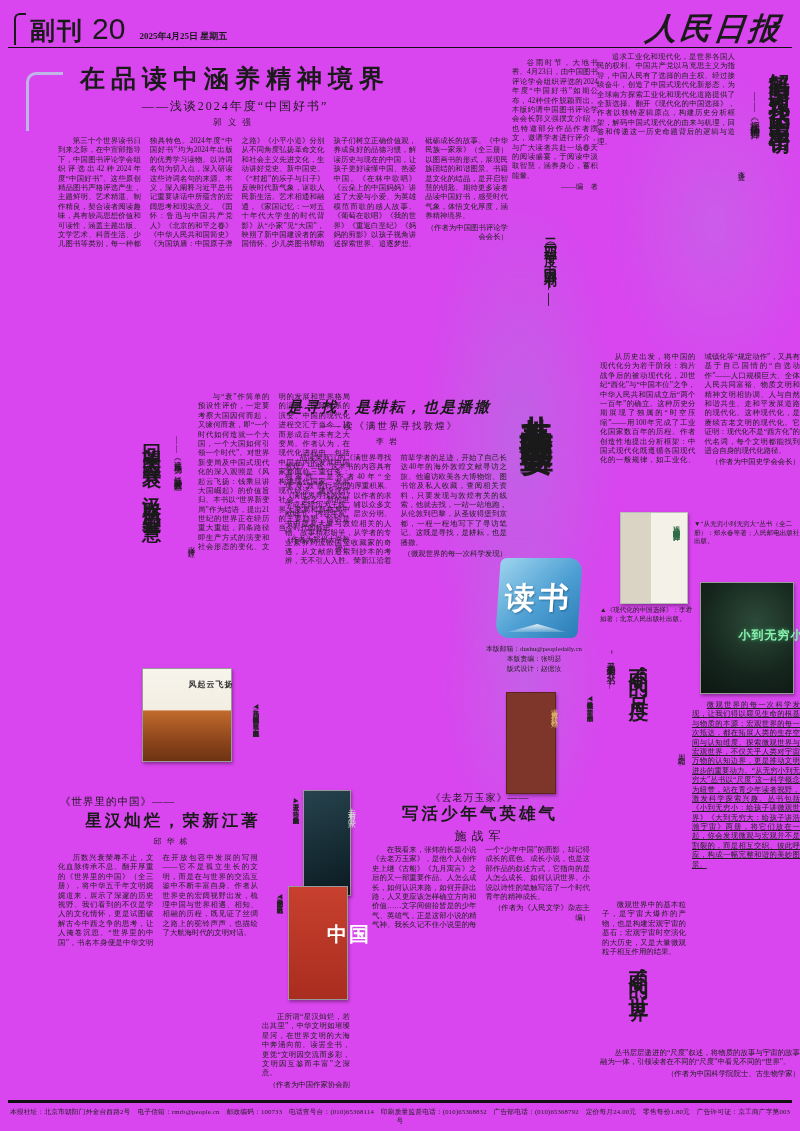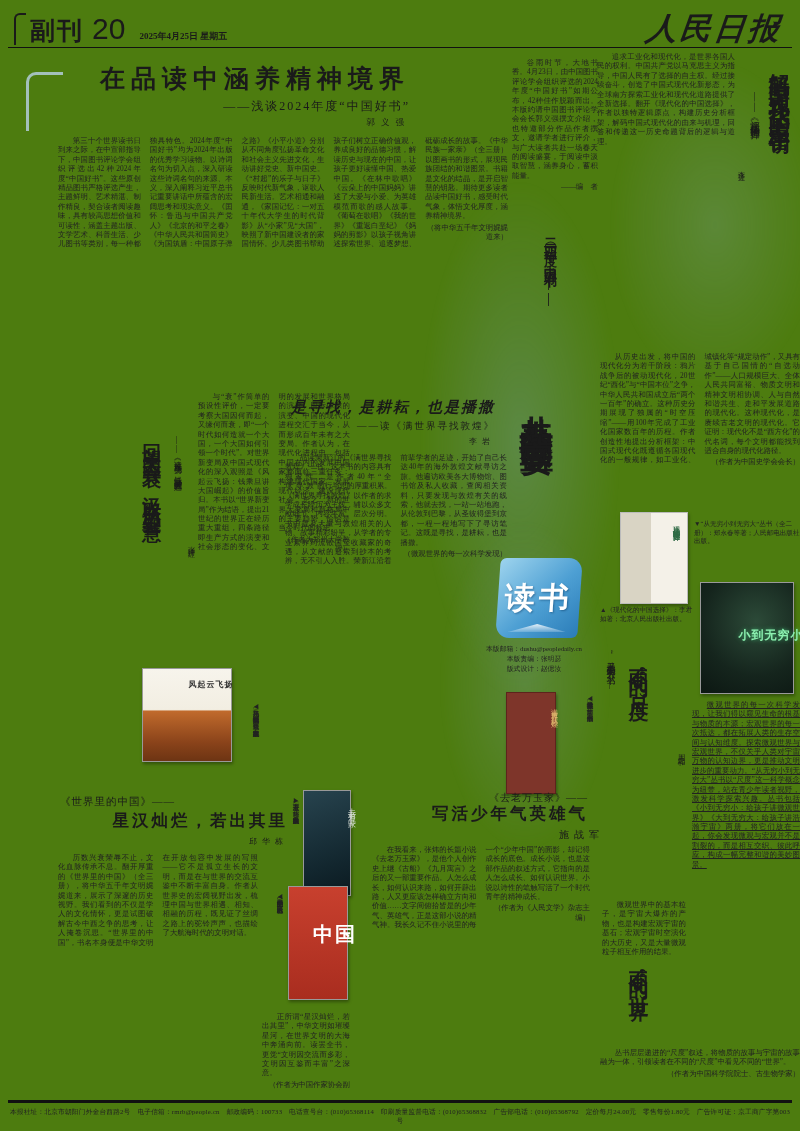--- a/index.html
+++ b/index.html
@@ -1,36 +1,36 @@
 <!DOCTYPE html>
 <html><head>
 <meta charset="utf-8">
 <style>
   html,body{margin:0;padding:0;background:#e8e8e4;}
-  .page{position:relative;width:800px;height:1131px;margin:0 auto;background:#4d7c0f;overflow:hidden;
+  .page{position:relative;width:800px;height:1131px;margin:0 auto;background:#d946ef;overflow:hidden;
         font-family:"Liberation Serif",serif;color:#1a1a1a;}
   .abs{position:absolute;}
   
   .mh-edition{font-size:25px;font-weight:bold;letter-spacing:2px;}
   .mh-bracket{display:inline-block;width:10px;height:30px;border-left:2.5px solid #1a1a1a;border-top:2.5px solid #1a1a1a;border-radius:6px 0 0 0;margin-right:4px;vertical-align:-6px;}
   .mh-num{font-size:30px;font-weight:300;font-family:"Liberation Sans",sans-serif;margin-left:8px;}
   .mh-date{font-size:9px;font-weight:bold;margin-left:14px;}
   .mh-paper{font-size:31px;font-weight:bold;font-style:italic;letter-spacing:3px;transform:skewX(-6deg);}
   .header-rule{left:8px;top:47px;width:784px;height:0;border-top:1.6px solid #111;}
   .corner-orn{left:26px;top:72px;width:34px;height:56px;border-left:3px solid #b9d2e6;border-top:3px solid #b9d2e6;border-radius:10px 0 0 0;opacity:.8;}
   
   .wash{pointer-events:none;border-radius:50%;filter:blur(2px);}
   
   .bt{font-size:7.4px;line-height:1.27;text-align:justify;word-break:break-all;color:#222;}
   .bt p{margin:0;text-indent:2em;}
   .note{display:block;text-align:right;text-indent:0;margin-top:2px;}
   .cols2{column-count:2;column-gap:9px;}
   .cols5{column-count:5;column-gap:9px;}
   .v{writing-mode:vertical-rl;}
-  .center{text-align:right;}
+  .center{text-align:center;}
   
   .h-main{font-size:25px;font-weight:bold;letter-spacing:6px;}
   .h-sub{font-size:12px;letter-spacing:2px;}
   .h-author{font-size:8.5px;letter-spacing:6px;}
   .h-mid{font-size:16.5px;font-weight:bold;letter-spacing:3px;}
   .h-kicker{font-size:10px;letter-spacing:1px;}
   .vh-big{font-size:19px;font-weight:bold;letter-spacing:5px;line-height:1.2;}
   .vh-sub{font-size:8px;letter-spacing:1px;}
   .vh-author{font-size:7.5px;letter-spacing:2px;}
   .banner-kicker{font-size:13px;font-weight:bold;letter-spacing:3px;}
@@ -63,21 +63,21 @@
   </div>
   <div class="abs mh-paper" style="right:18px;top:8px;">人民日报</div>
   <div class="abs header-rule"></div>
   <div class="abs corner-orn"></div>
 
   <div class="abs center h-main" style="left:60px;top:62px;width:350px;">在品读中涵养精神境界</div>
   <div class="abs center h-sub" style="left:60px;top:98px;width:350px;">——浅谈2024年度“中国好书”</div>
   <div class="abs center h-author" style="left:60px;top:117px;width:350px;">郭义强</div>
   <div class="abs bt cols5" style="left:58px;top:136px;width:450px;height:252px;overflow:hidden;">
     <p>第三十个世界读书日到来之际，在中宣部指导下，中国图书评论学会组织评选出42种2024年度“中国好书”。这些原创精品图书严格评选产生，主题鲜明、艺术精湛、制作精良，契合读者阅读趣味，具有较高思想价值和可读性，涵盖主题出版、文学艺术、科普生活、少儿图书等类别，每一种都独具特色。2024年度“中国好书”均为2024年出版的优秀学习读物。以诗词名句为切入点，深入研读这些诗词名句的来源、本义，深入阐释习近平总书记重要讲话中所蕴含的宏阔思考和现实意义。《囯怀：鲁迅与中国共产党人》《北京的和平之春》《中华人民共和国简史》《为国筑盾：中国原子弹之路》《小平小道》分别从不同角度弘扬革命文化和社会主义先进文化，生动讲好党史、新中国史。《“村超”的乐子与日子》反映时代新气象，讴歌人民新生活。艺术相通和融通，《家国记忆：一对五十年代大学生的时代背影》从“小家”见“大国”，映照了新中国建设者的家国情怀。少儿类图书帮助孩子们树立正确价值观，养成良好的品德习惯，解读历史与现在的中国，让孩子更好读懂中国、热爱中国。《在林中歌唱》《云朵上的中国妈妈》讲述了大爱与小爱、为英雄模范而歌的感人故事。《葡萄在歌唱》《我的世界》《重返白垩纪》《妈妈的剪影》以孩子视角讲述探索世界、追逐梦想、砥砺成长的故事。《中华民族一家亲》（全三册）以图画书的形式，展现民族团结的和谐图景。书籍是文化的结晶，是开启智慧的钥匙。期待更多读者品读中国好书，感受时代气象，体悟文化厚度，涵养精神境界。</p>
-    <span class="note">（将中华五千年文明娓娓道来）</span>
+    <span class="note">（作者为中国图书评论学会会长）</span>
   </div>
 
   <div class="abs bt" style="left:512px;top:58px;width:86px;height:190px;overflow:hidden;">
     <p>谷雨时节，大地书香。4月23日，由中国图书评论学会组织评选的2024年度“中国好书”如期公布，42种佳作脱颖而出。本版约请中国图书评论学会会长郭义强撰文介绍，也特邀部分作品作者撰文，邀请学者进行评介，与广大读者共赴一场春天的阅读盛宴，于阅读中汲取智慧，涵养身心，蓄积能量。</p>
     <span class="note">——编　者</span>
   </div>
 
   <div class="abs bt" style="left:597px;top:52px;width:138px;height:293px;overflow:hidden;">
     <p>追求工业化和现代化，是世界各国人民的权利。中国共产党以马克思主义为指导，中国人民有了选择的自主权。经过接续奋斗，创造了中国式现代化新形态，为全球南方探索工业化和现代化道路提供了全新选择。翻开《现代化的中国选择》，作者以独特逻辑原点，构建历史分析框架，解码中国式现代化的由来与机理，回答和传递这一历史命题背后的逻辑与道理。</p>
   </div>
@@ -123,43 +123,43 @@
     <div>本版责编：张明瑟</div>
     <div>版式设计：赵偲汝</div>
   </div>
 
   <div class="abs cover" style="left:506px;top:692px;width:48px;height:100px;background:#7e352a;border:1px solid #5d241c;">
     <div class="cov-txt v" style="top:10px;left:18px;height:80px;font-size:7px;color:#e0b96e;letter-spacing:2px;">满世界寻找敦煌</div>
   </div>
   <div class="abs v caption" style="left:558px;top:690px;height:104px;width:36px;">◀《满世界寻找敦煌》：荣新江著；中华书局出版。</div>
 
   <div class="abs h-kicker" style="left:60px;top:795px;width:200px;font-size:10.5px;">《世界里的中国》——</div>
-  <div class="abs center h-mid" style="left:58px;top:810px;width:230px;">星汉灿烂，若出其里</div>
+  <div class="abs center h-mid" style="left:58px;top:810px;width:230px;">星汉灿烂，荣新江著</div>
   <div class="abs center" style="left:58px;top:836px;width:230px;font-size:8px;letter-spacing:5px;">邱华栋</div>
   <div class="abs bt cols2" style="left:58px;top:853px;width:200px;height:238px;overflow:hidden;">
     <p>历数兴衰荣辱不止，文化血脉传承不息。翻开厚重的《世界里的中国》（全三册），将中华五千年文明娓娓道来，展示了深邃的历史视野。我们看到的不仅是学人的文化情怀，更是试图破解古今中西之争的思考，让人掩卷沉思。“世界里的中国”，书名本身便是中华文明在开放包容中发展的写照——它不是孤立生长的文明，而是在与世界的交流互鉴中不断丰富自身。作者从世界史的宏阔视野出发，梳理中国与世界相遇、相知、相融的历程，既见证了丝绸之路上的驼铃声声，也描绘了大航海时代的文明对话。</p>
   </div>
   <div class="abs bt" style="left:262px;top:1012px;width:88px;height:78px;overflow:hidden;">
     <p>正所谓“星汉灿烂，若出其里”，中华文明如璀璨星河，在世界文明的大海中奔涌向前。读罢全书，更觉“文明因交流而多彩，文明因互鉴而丰富”之深意。</p>
     <span class="note">（作者为中国作家协会副主席）</span>
   </div>
 
   <div class="abs v caption" style="left:284px;top:792px;height:104px;width:16px;">▶《去老万玉家》：张炜著；人民文学出版社出版。</div>
   <div class="abs cover" style="left:303px;top:790px;width:46px;height:104px;background:linear-gradient(160deg,#27434e 0%,#12262e 70%,#0b1a20 100%);">
     <div class="cov-txt v" style="top:10px;left:17px;height:85px;font-size:8px;color:#d8dfd6;letter-spacing:3px;">去老万玉家</div>
   </div>
 
   <div class="abs v caption" style="left:264px;top:888px;height:108px;width:20px;">◀《世界里的中国》（全三册）：人民出版社出版。</div>
   <div class="abs cover" style="left:288px;top:886px;width:58px;height:112px;background:linear-gradient(180deg,#c8402e,#a92d1f);">
-    <div class="cov-txt" style="top:34px;left:0;width:100%;text-align:left;font-size:20px;font-weight:bold;color:#fff;letter-spacing:2px;">中国</div>
+    <div class="cov-txt" style="top:34px;left:0;width:100%;text-align:right;font-size:20px;font-weight:bold;color:#fff;letter-spacing:2px;">中国</div>
   </div>
 
   <div class="abs center h-kicker" style="left:372px;top:791px;width:216px;">《去老万玉家》——</div>
   <div class="abs center h-mid" style="left:372px;top:803px;width:216px;">写活少年气英雄气</div>
-  <div class="abs center" style="left:388px;top:828px;width:216px;font-size:10px;letter-spacing:5px;">施战军</div>
+  <div class="abs center" style="left:372px;top:828px;width:216px;font-size:12px;letter-spacing:5px;">施战军</div>
   <div class="abs bt cols2" style="left:372px;top:845px;width:218px;height:245px;overflow:hidden;">
     <p>在我看来，张炜的长篇小说《去老万玉家》，是他个人创作史上继《古船》《九月寓言》之后的又一部重要作品。人怎么成长，如何认识来路，如何开辟出路，人又更应该怎样确立方向和价值……文字间俯拾皆是的少年气、英雄气，正是这部小说的精气神。我长久记不住小说里的每一个“少年中国”的面影，却记得成长的底色。成长小说，也是这部作品的叙述方式，它指向的是人怎么成长、如何认识世界。小说以诗性的笔触写活了一个时代青年的精神成长。</p>
     <span class="note">（作者为《人民文学》杂志主编）</span>
   </div>
 
   <div class="abs cover" style="left:620px;top:512px;width:66px;height:90px;background:#f4f1e8;border:0.5px solid #bbb;">
     <div class="cov-txt v" style="top:8px;right:6px;height:76px;font-size:7px;color:#2f6b45;font-weight:bold;letter-spacing:1px;">现代化的中国选择</div>
     <div class="cov-txt" style="left:0;top:0;width:6px;height:100%;background:#d9d4c4;"></div>
   </div>
   <div class="abs caption" style="left:600px;top:606px;width:96px;">▲《现代化的中国选择》：李君如著；北京人民出版社出版。</div>

